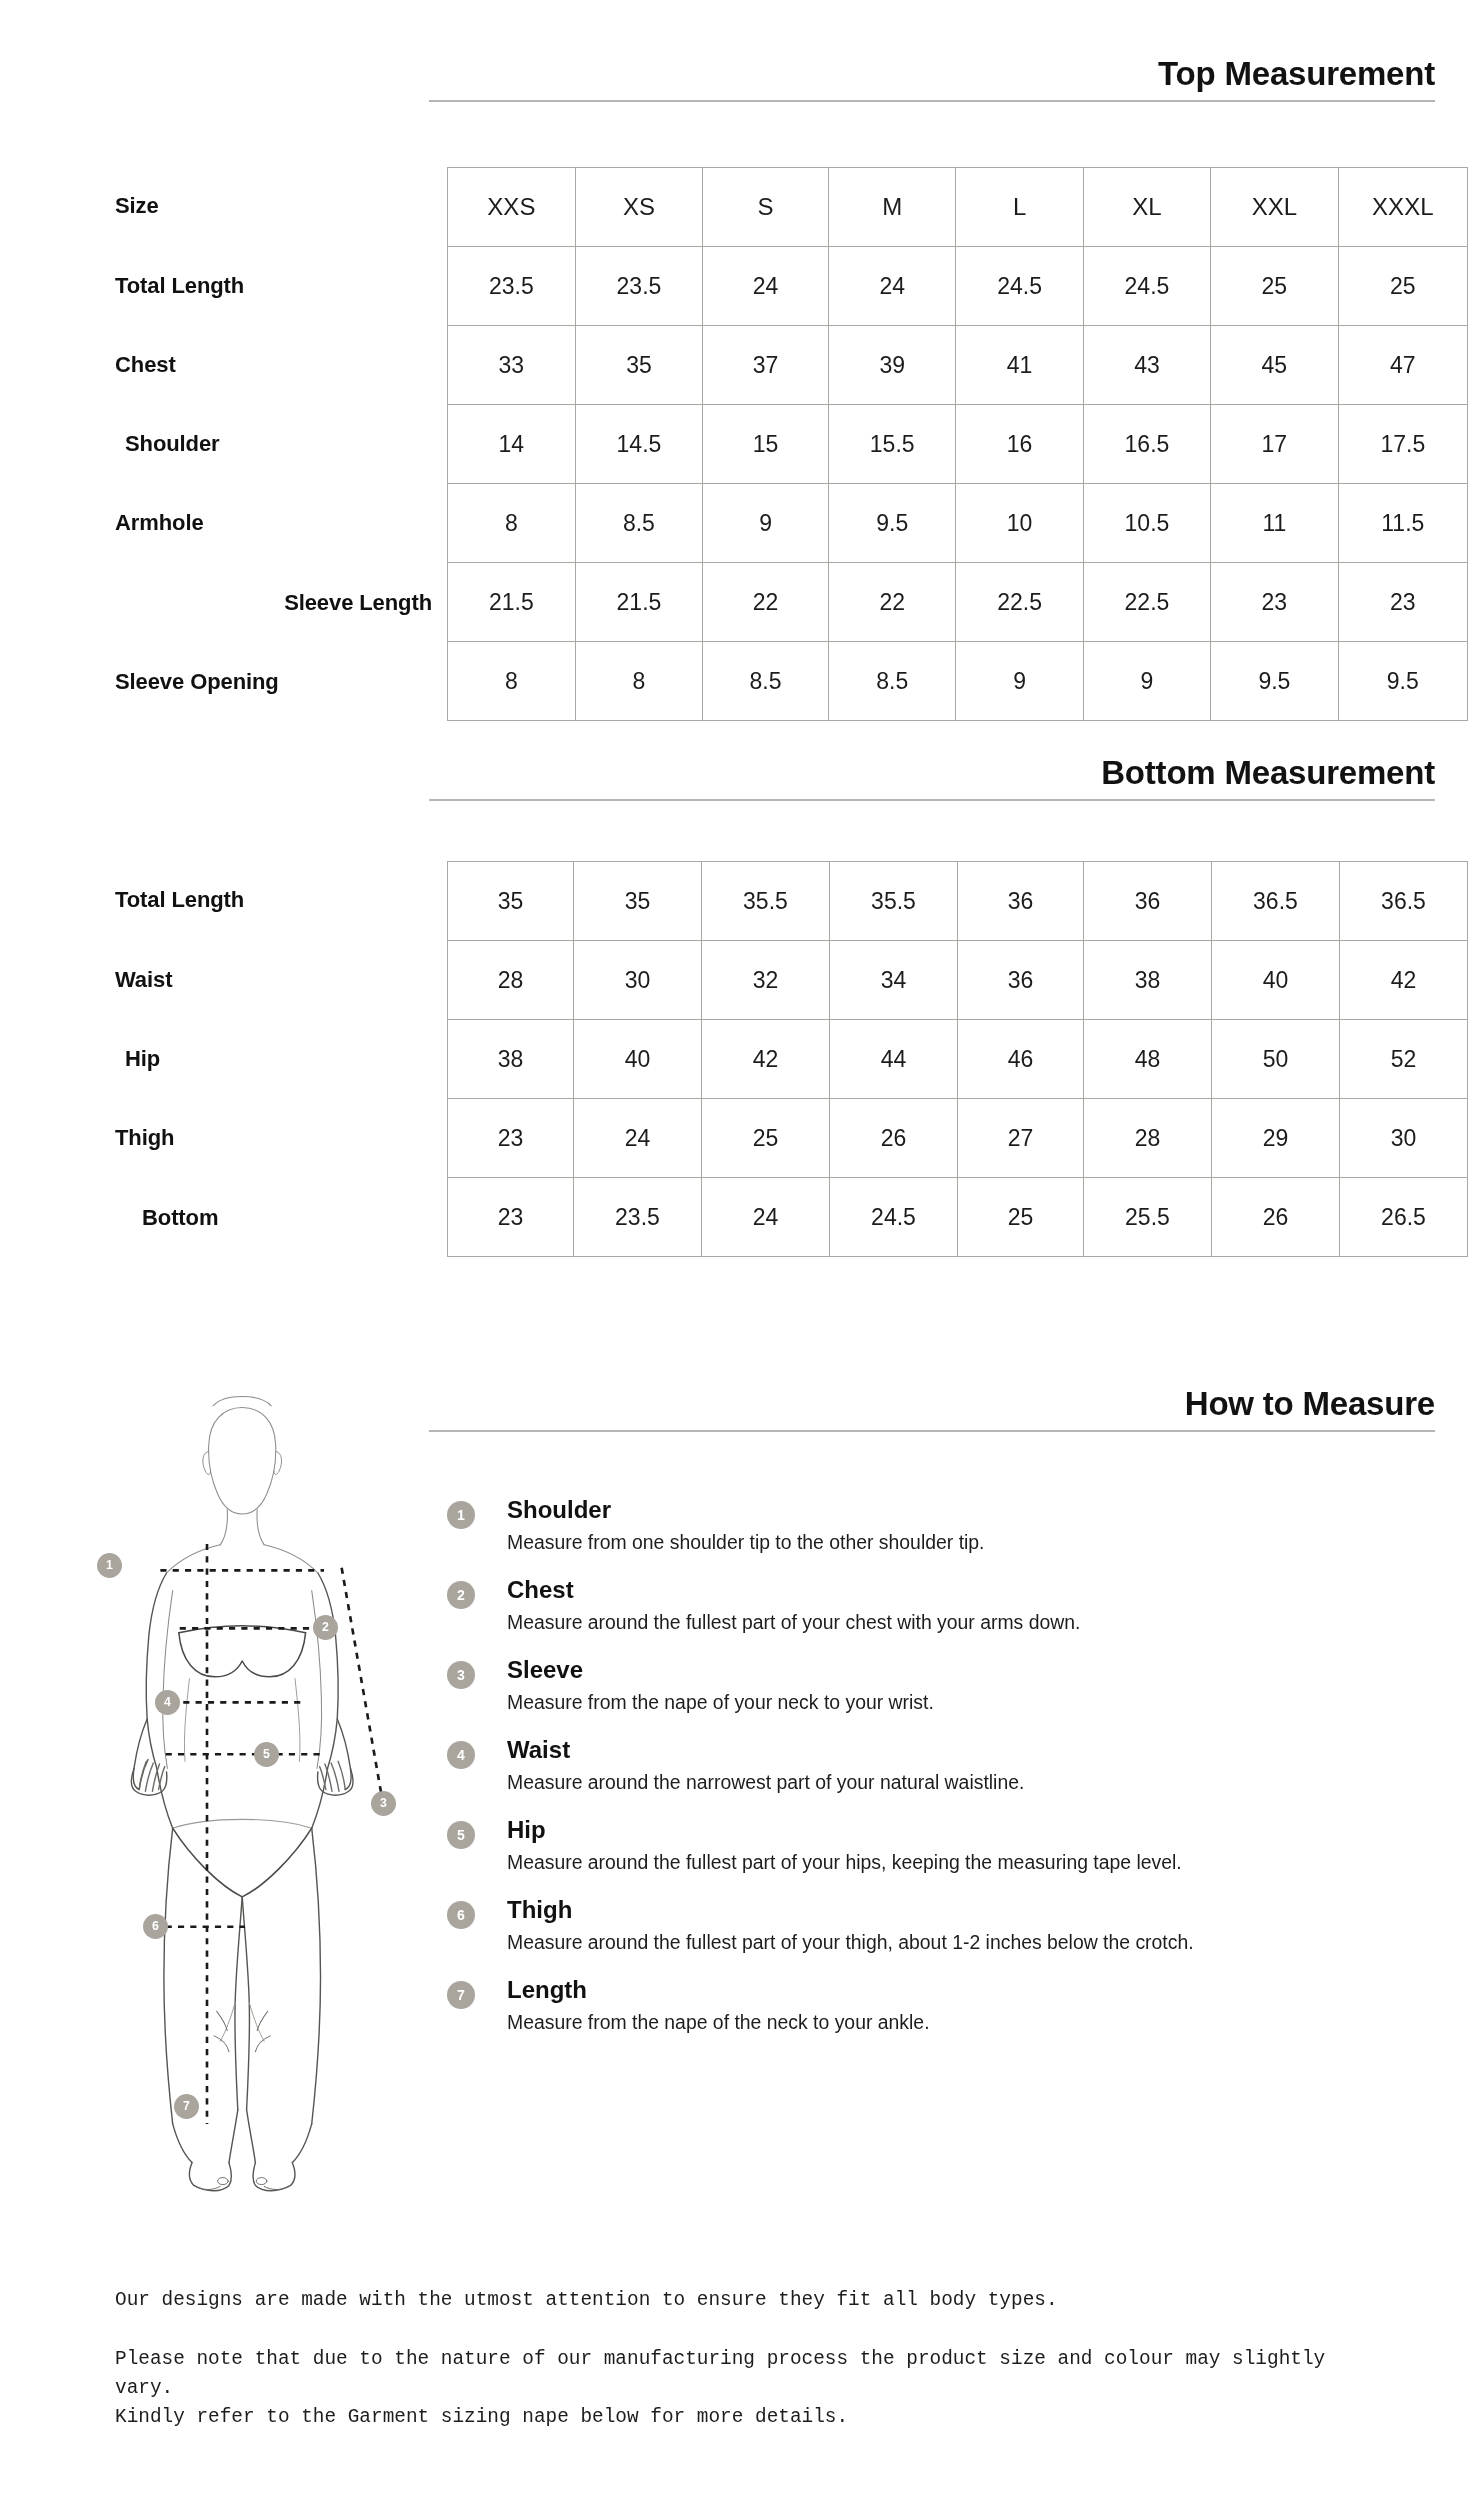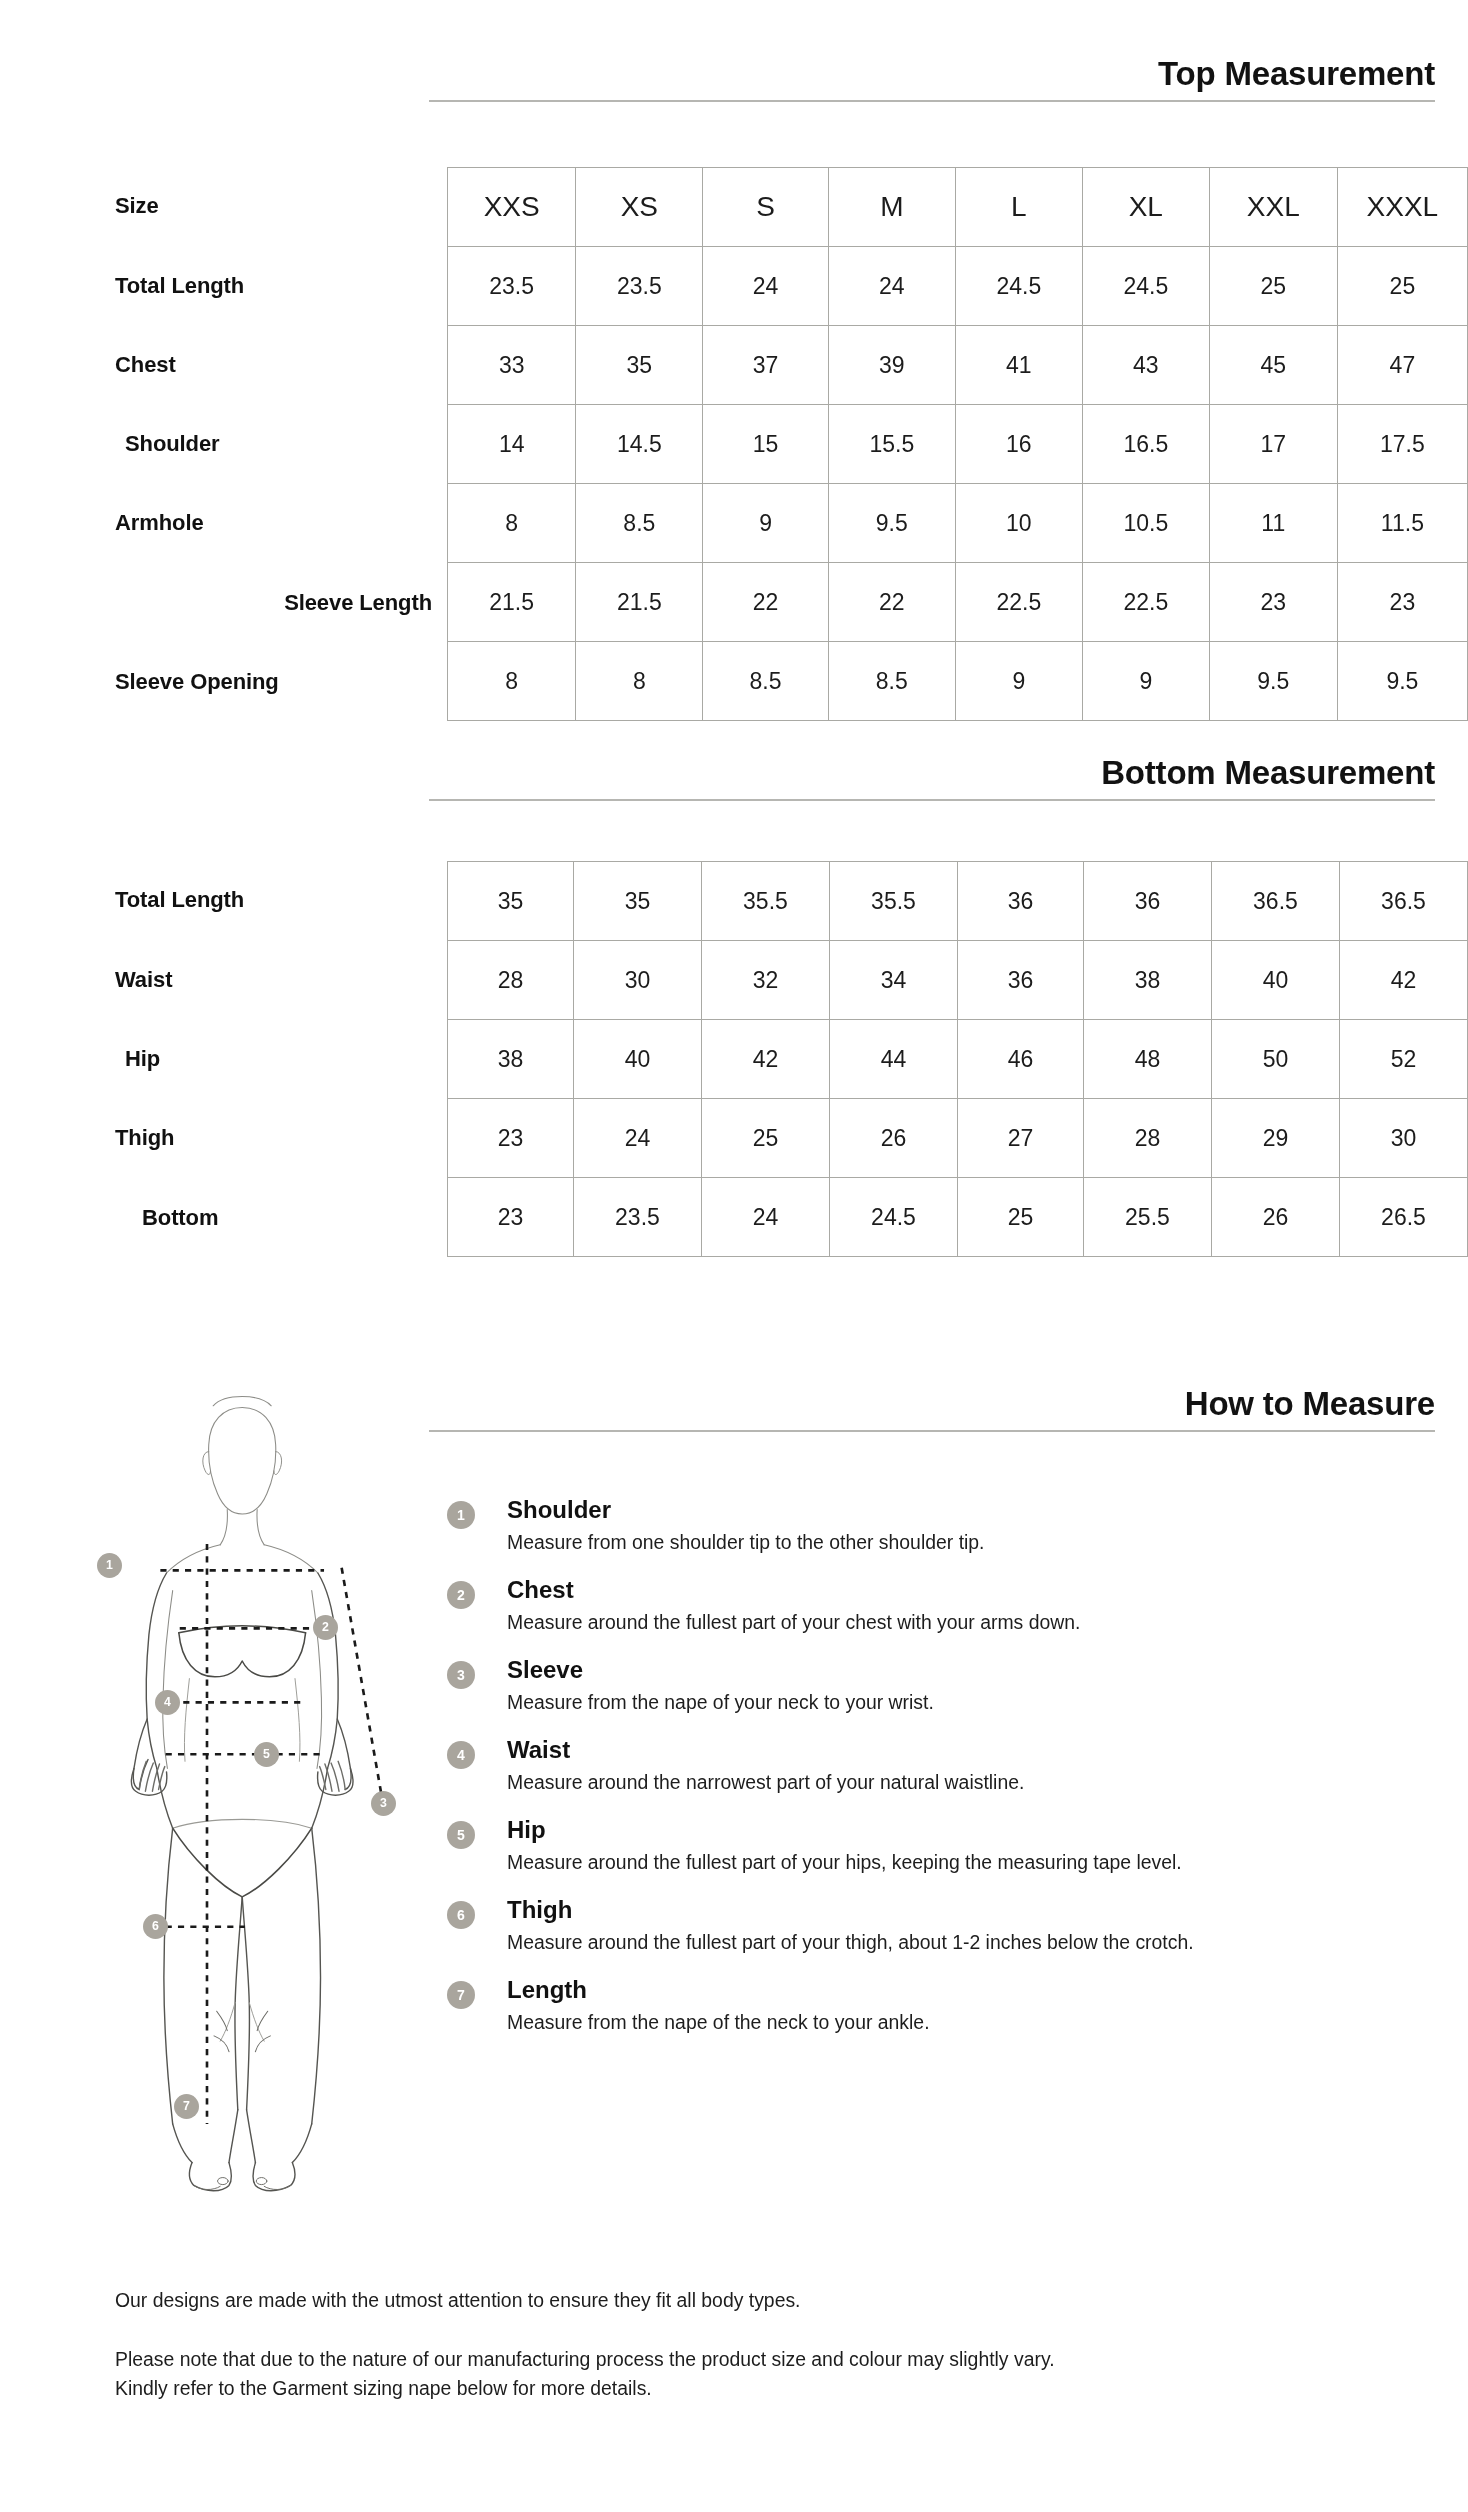--- a/index.html
+++ b/index.html
@@ -44,21 +44,21 @@
     border: 0.9px solid #a9a9a4;
     text-align: center;
     vertical-align: middle;
     font-size: 23px;
     font-weight: 400;
     color: #1c1c1c;
     width: 138px;
     height: 79px;
     padding: 0;
   }
-  .meas-table td.hdr { font-size: 28px; }
+  .meas-table td.hdr { font-size: 24px; }
 
   
   .row-label {
     position: absolute;
     left: 115px;
     width: 317px;
     font-size: 22px;
     font-weight: 700;
     color: #111111;
     letter-spacing: -0.1px;
@@ -447,19 +447,19 @@
       <div class="htm-title">Thigh</div>
       <p class="htm-desc">Measure around the fullest part of your thigh, about 1-2 inches below the crotch.</p>
     </div>
     <div class="htm-item">
       <span class="htm-badge">7</span>
       <div class="htm-title">Length</div>
       <p class="htm-desc">Measure from the nape of the neck to your ankle.</p>
     </div>
   </div>
 
-<div class="footer" style="top:2286px;">
+<div class="footer" style="top:2286px;font-family:Liberation Mono, monospace;">
   <p>Our designs are made with the utmost attention to ensure they fit all body types.</p>
   <div class="gap"></div>
   <p>Please note that due to the nature of our manufacturing process the product size and colour may slightly vary.</p>
   <p>Kindly refer to the Garment sizing nape below for more details.</p>
 </div>
 
 
 </body></html>

